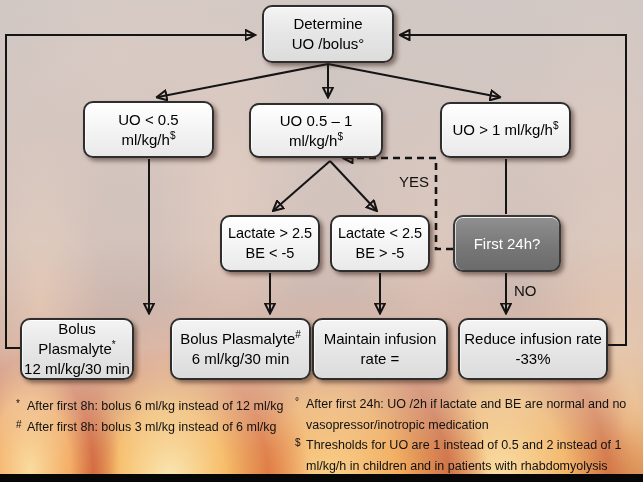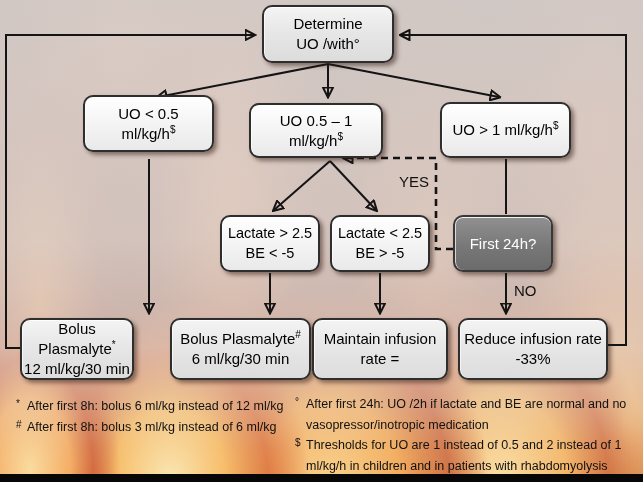--- a/index.html
+++ b/index.html
@@ -87,24 +87,24 @@
     <path d="M 330 161 L 376 210" marker-end="url(#arw)"></path>
     <path d="M 270 273 L 270 312" marker-end="url(#arw)"></path>
     <path d="M 380 273 L 380 312" marker-end="url(#arw)"></path>
     <path d="M 506 159 L 506 214"></path>
     <path d="M 506 273 L 506 312" marker-end="url(#arw)"></path>
     <path class="dashed" d="M 453 249 L 436 249 L 436 158 L 344 158" marker-end="url(#arw)"></path>
   </svg>
 
   <div class="node fill-gray" style="left:262px; top:5px; width:132px; height:58px;">
     <div>Determine</div>
-    <div>UO /with°</div>
+    <div>UO /bolus°</div>
   </div>
 
-  <div class="node fill-white" style="left:83px; top:95px; width:131px; height:57px;">
+  <div class="node fill-white" style="left:83px; top:101px; width:131px; height:57px;">
     <div>UO &lt; 0.5</div>
     <div><span>ml/kg/h</span><sup>$</sup></div>
   </div>
 
   <div class="node fill-white" style="left:249px; top:103px; width:134px; height:55px;">
     <div><span>UO 0.5 – 1 ml/kg/h</span><sup>$</sup></div>
   </div>
 
   <div class="node fill-white" style="left:440px; top:102px; width:131px; height:56px;">
     <div><span>UO &gt; 1 ml/kg/h</span><sup>$</sup></div>
@@ -113,21 +113,21 @@
   <div class="node fill-white" style="left:220px; top:215px; width:100px; height:57px; font-size:14.5px;">
     <div>Lactate &gt; 2.5</div>
     <div>BE &lt; -5</div>
   </div>
 
   <div class="node fill-white" style="left:330px; top:215px; width:100px; height:57px; font-size:14.5px;align-items:center;">
     <div>Lactate &lt; 2.5</div>
     <div>BE &gt; -5</div>
   </div>
 
-  <div class="node fill-dark" style="left:453px; top:215px; width:100px; height:57px;">
+  <div class="node fill-dark" style="left:453px; top:215px; width:108px; height:57px;">
     <div>First 24h?</div>
   </div>
 
   <div class="node fill-gray" style="left:20px; top:318px; width:114px; height:62px;">
     <div><span>Bolus Plasmalyte</span><sup>*</sup></div>
     <div>12 ml/kg/30 min</div>
   </div>
 
   <div class="node fill-gray" style="left:170px; top:318px; width:141px; height:62px;">
     <div><span>Bolus Plasmalyte</span><sup>#</sup></div>

